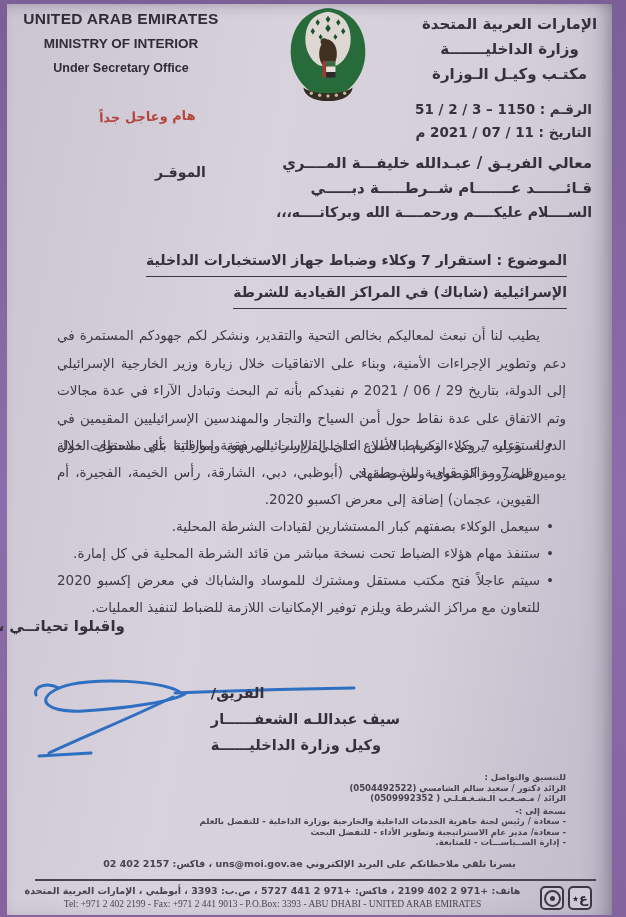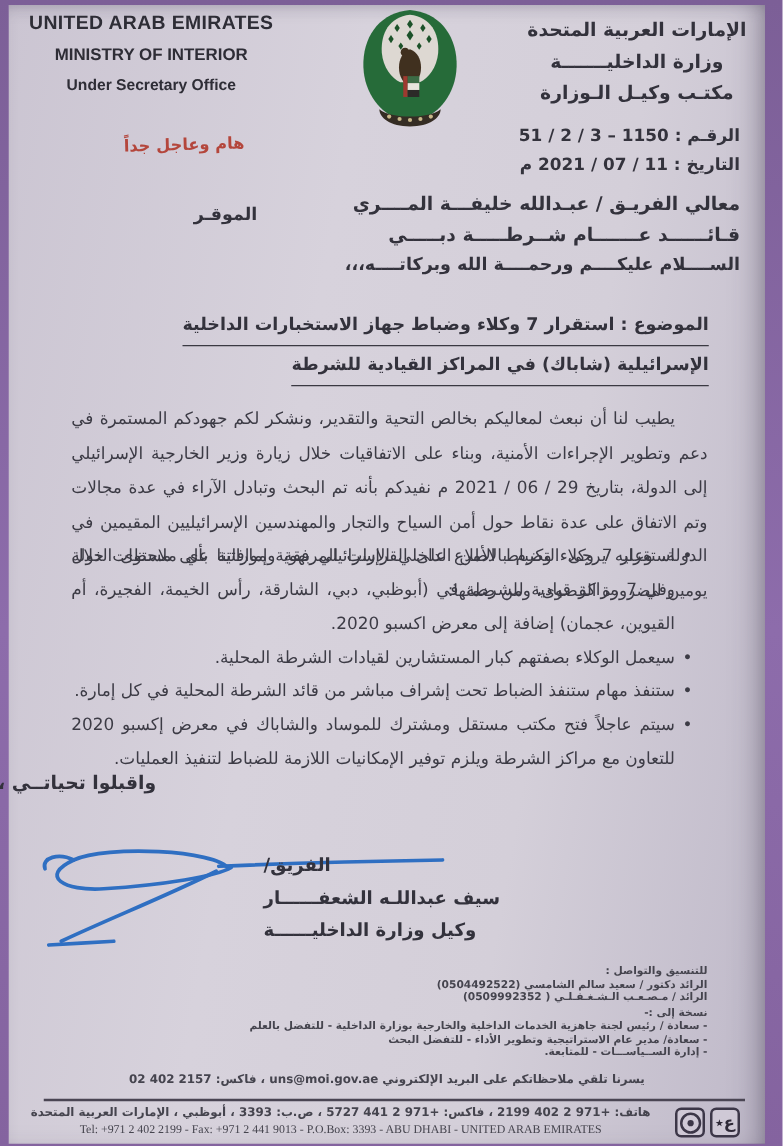--- a/index.html
+++ b/index.html
@@ -17,21 +17,21 @@
   
   .hdr-en{position:absolute;top:6px;left:6px;width:216px;text-align:center;color:#2e2d36;font-family:"Liberation Sans",sans-serif;}
   .hdr-en .l1{font-size:15.5px;font-weight:bold;letter-spacing:.3px;}
   .hdr-en .l2{font-size:13.5px;font-weight:bold;margin-top:8px;}
   .hdr-en .l3{font-size:12.5px;font-weight:bold;margin-top:10px;}
   .emblem{position:absolute;top:1px;left:268px;width:106px;height:102px;}
   .hdr-ar{position:absolute;top:8px;right:0;width:205px;direction:rtl;text-align:center;
           font-size:15px;font-weight:bold;line-height:25px;color:#33323c;}
   .urgent{position:absolute;top:105px;left:92px;font-size:13px;font-weight:bold;
           color:#b4463c;transform:rotate(-1.5deg);direction:rtl;}
-  .ref{position:absolute;top:94px;right:20px;direction:rtl;text-align:right;
+  .ref{position:absolute;top:94px;right:20px;direction:rtl;text-align:center;
        font-size:13.5px;font-weight:bold;line-height:23px;color:#34333d;}
   
   .addressee{position:absolute;top:150px;right:20px;direction:rtl;text-align:right;color:#33323c;}
   .addr1{font-size:15px;font-weight:bold;}
   .addr2{font-size:15px;font-weight:bold;margin-top:7px;}
   .greeting{font-size:14px;font-weight:bold;margin-top:7px;}
   .honorific{position:absolute;top:160px;left:148px;font-size:14px;font-weight:bold;direction:rtl;color:#33323c;}
   
   .subject{position:absolute;top:241px;right:45px;width:475px;direction:rtl;text-align:right;
            font-size:14px;font-weight:bold;line-height:30px;color:#33323c;}
@@ -137,21 +137,21 @@
     <div class="subject">
       <div><span class="u">الموضوع : استقرار 7 وكلاء وضباط جهاز الاستخبارات الداخلية</span></div>
       <div class="subj2"><span class="u">الإسرائيلية (شاباك) في المراكز القيادية للشرطة</span></div>
     </div>
 
     <div class="para">يطيب لنا أن نبعث لمعاليكم بخالص التحية والتقدير، ونشكر لكم جهودكم المستمرة في دعم وتطوير الإجراءات الأمنية، وبناء على الاتفاقيات خلال زيارة وزير الخارجية الإسرائيلي إلى الدولة، بتاريخ 29 / 06 / 2021 م نفيدكم بأنه تم البحث وتبادل الآراء في عدة مجالات وتم الاتفاق على عدة نقاط حول أمن السياح والتجار والمهندسين الإسرائيليين المقيمين في الدولة، وعليه يرجى التكرم بالاطلاع على القرارات المرفقة وموافاتنا بأي ملاحظات خلال يومين للضرورة القصوى، ومن ضمنها:</div>
 
     <ul class="bullets">
       <li>استقرار 7 وكلاء وضباط الأمن الداخلي الإسرائيلي بهوية إماراتية على مستوى الدولة وفي 7 مراكز قيادية للشرطة في (أبوظبي، دبي، الشارقة، رأس الخيمة، الفجيرة، أم القيوين، عجمان) إضافة إلى معرض اكسبو 2020.</li>
       <li>سيعمل الوكلاء بصفتهم كبار المستشارين لقيادات الشرطة المحلية.</li>
-      <li>ستنفذ مهام ستنفذ الضباط تحت إشراف مباشر من قائد الشرطة المحلية في كل إمارة.</li>
+      <li>ستنفذ مهام هؤلاء الضباط تحت نسخة مباشر من قائد الشرطة المحلية في كل إمارة.</li>
       <li>سيتم عاجلاً فتح مكتب مستقل ومشترك للموساد والشاباك في معرض إكسبو 2020 للتعاون مع مراكز الشرطة ويلزم توفير الإمكانيات اللازمة للضباط لتنفيذ العمليات.</li>
     </ul>
 
     <div class="closing">
       <span>واقبلوا تحياتــي ،،،</span>
     </div>
 
     <div class="sig-svg">
       <svg viewBox="0 0 334 102" width="334" height="102" aria-hidden="true">
         <g stroke="#2f6fc2" stroke-width="3" fill="none" stroke-linecap="round">

